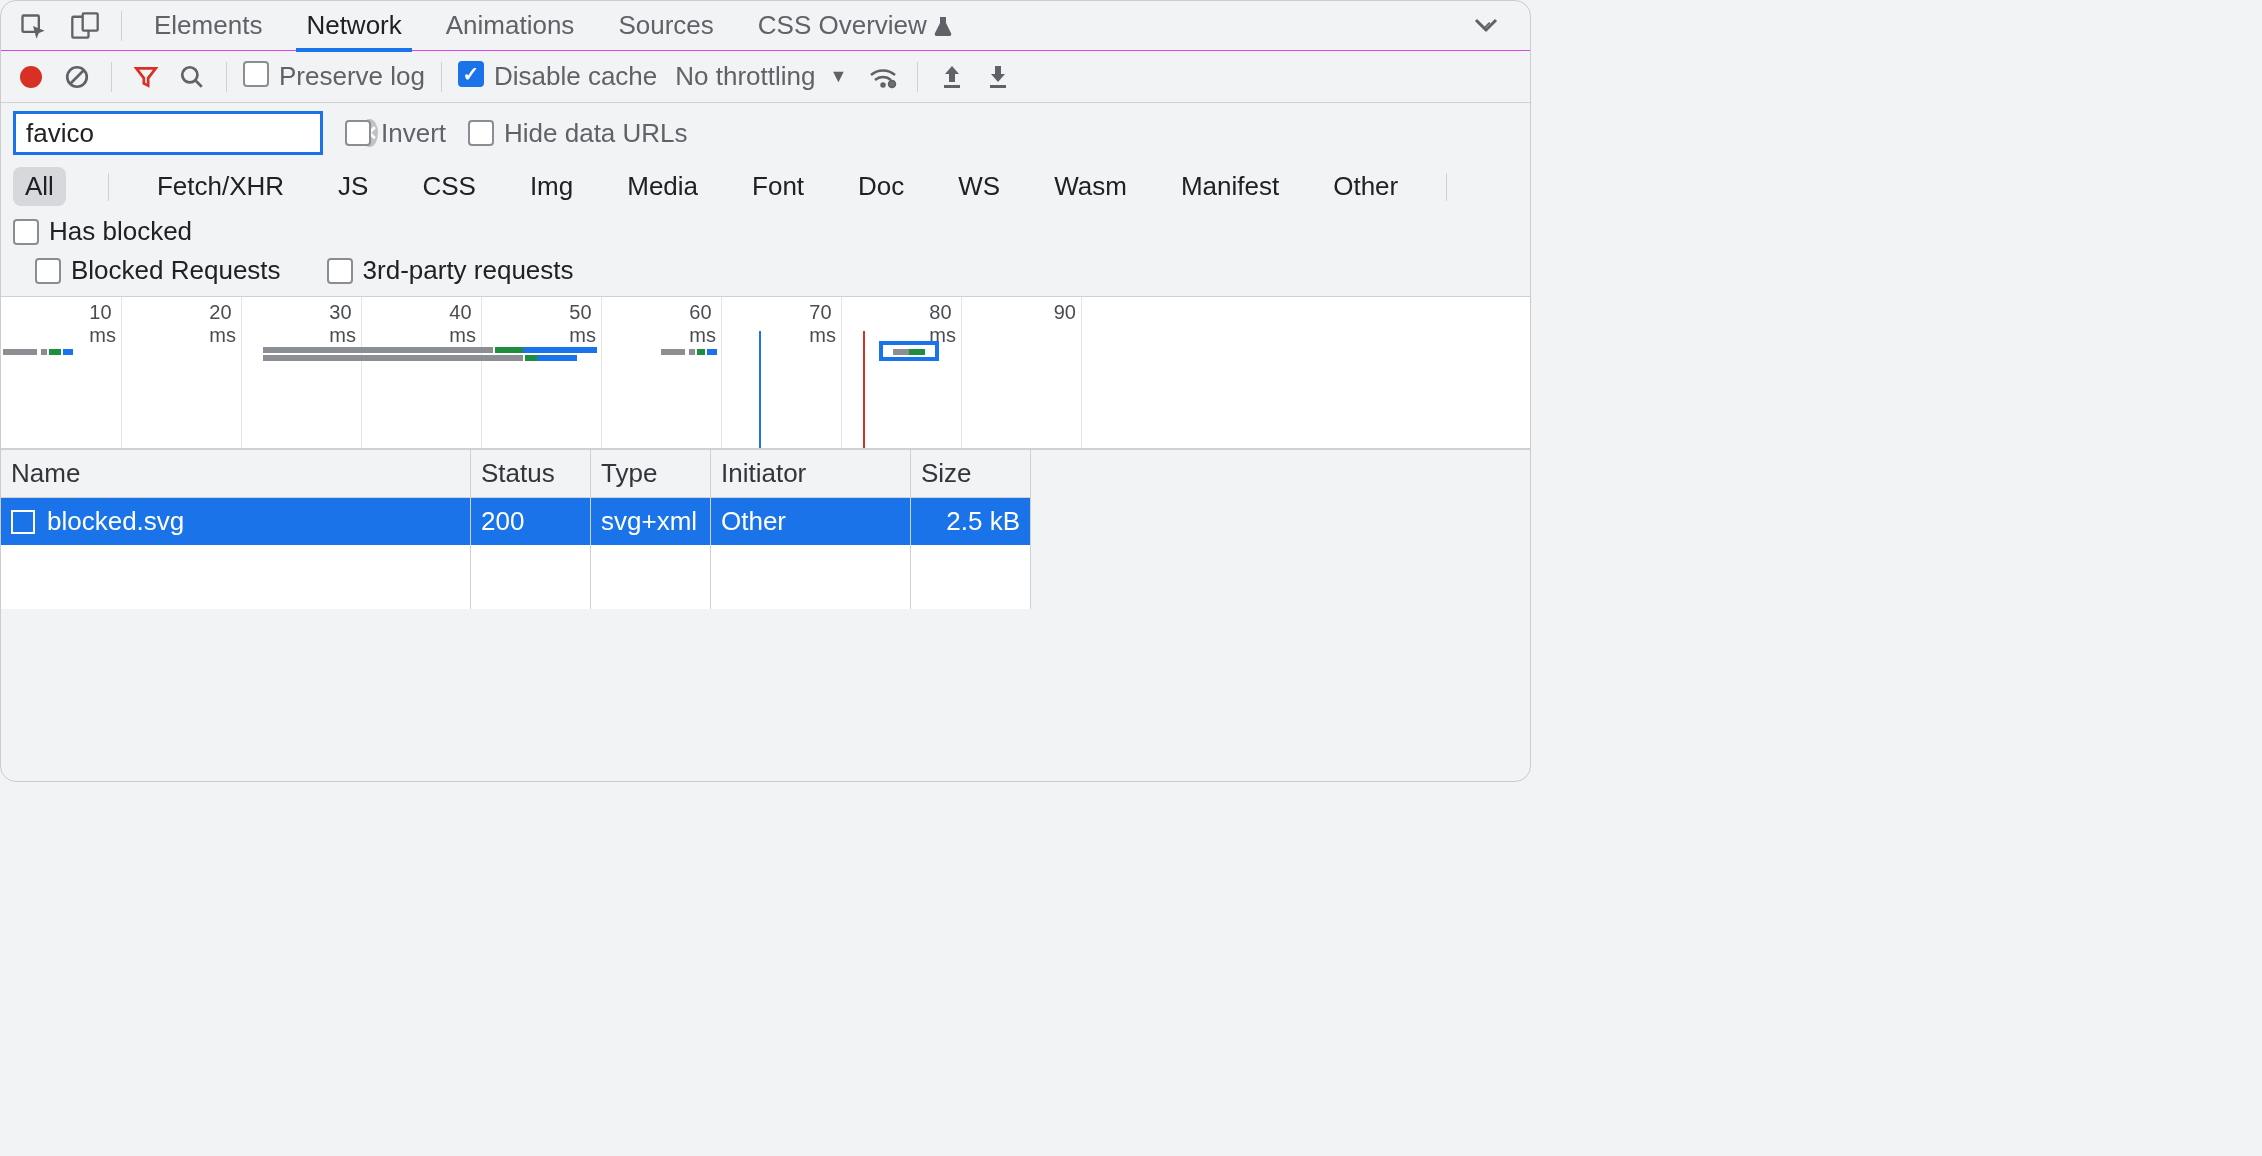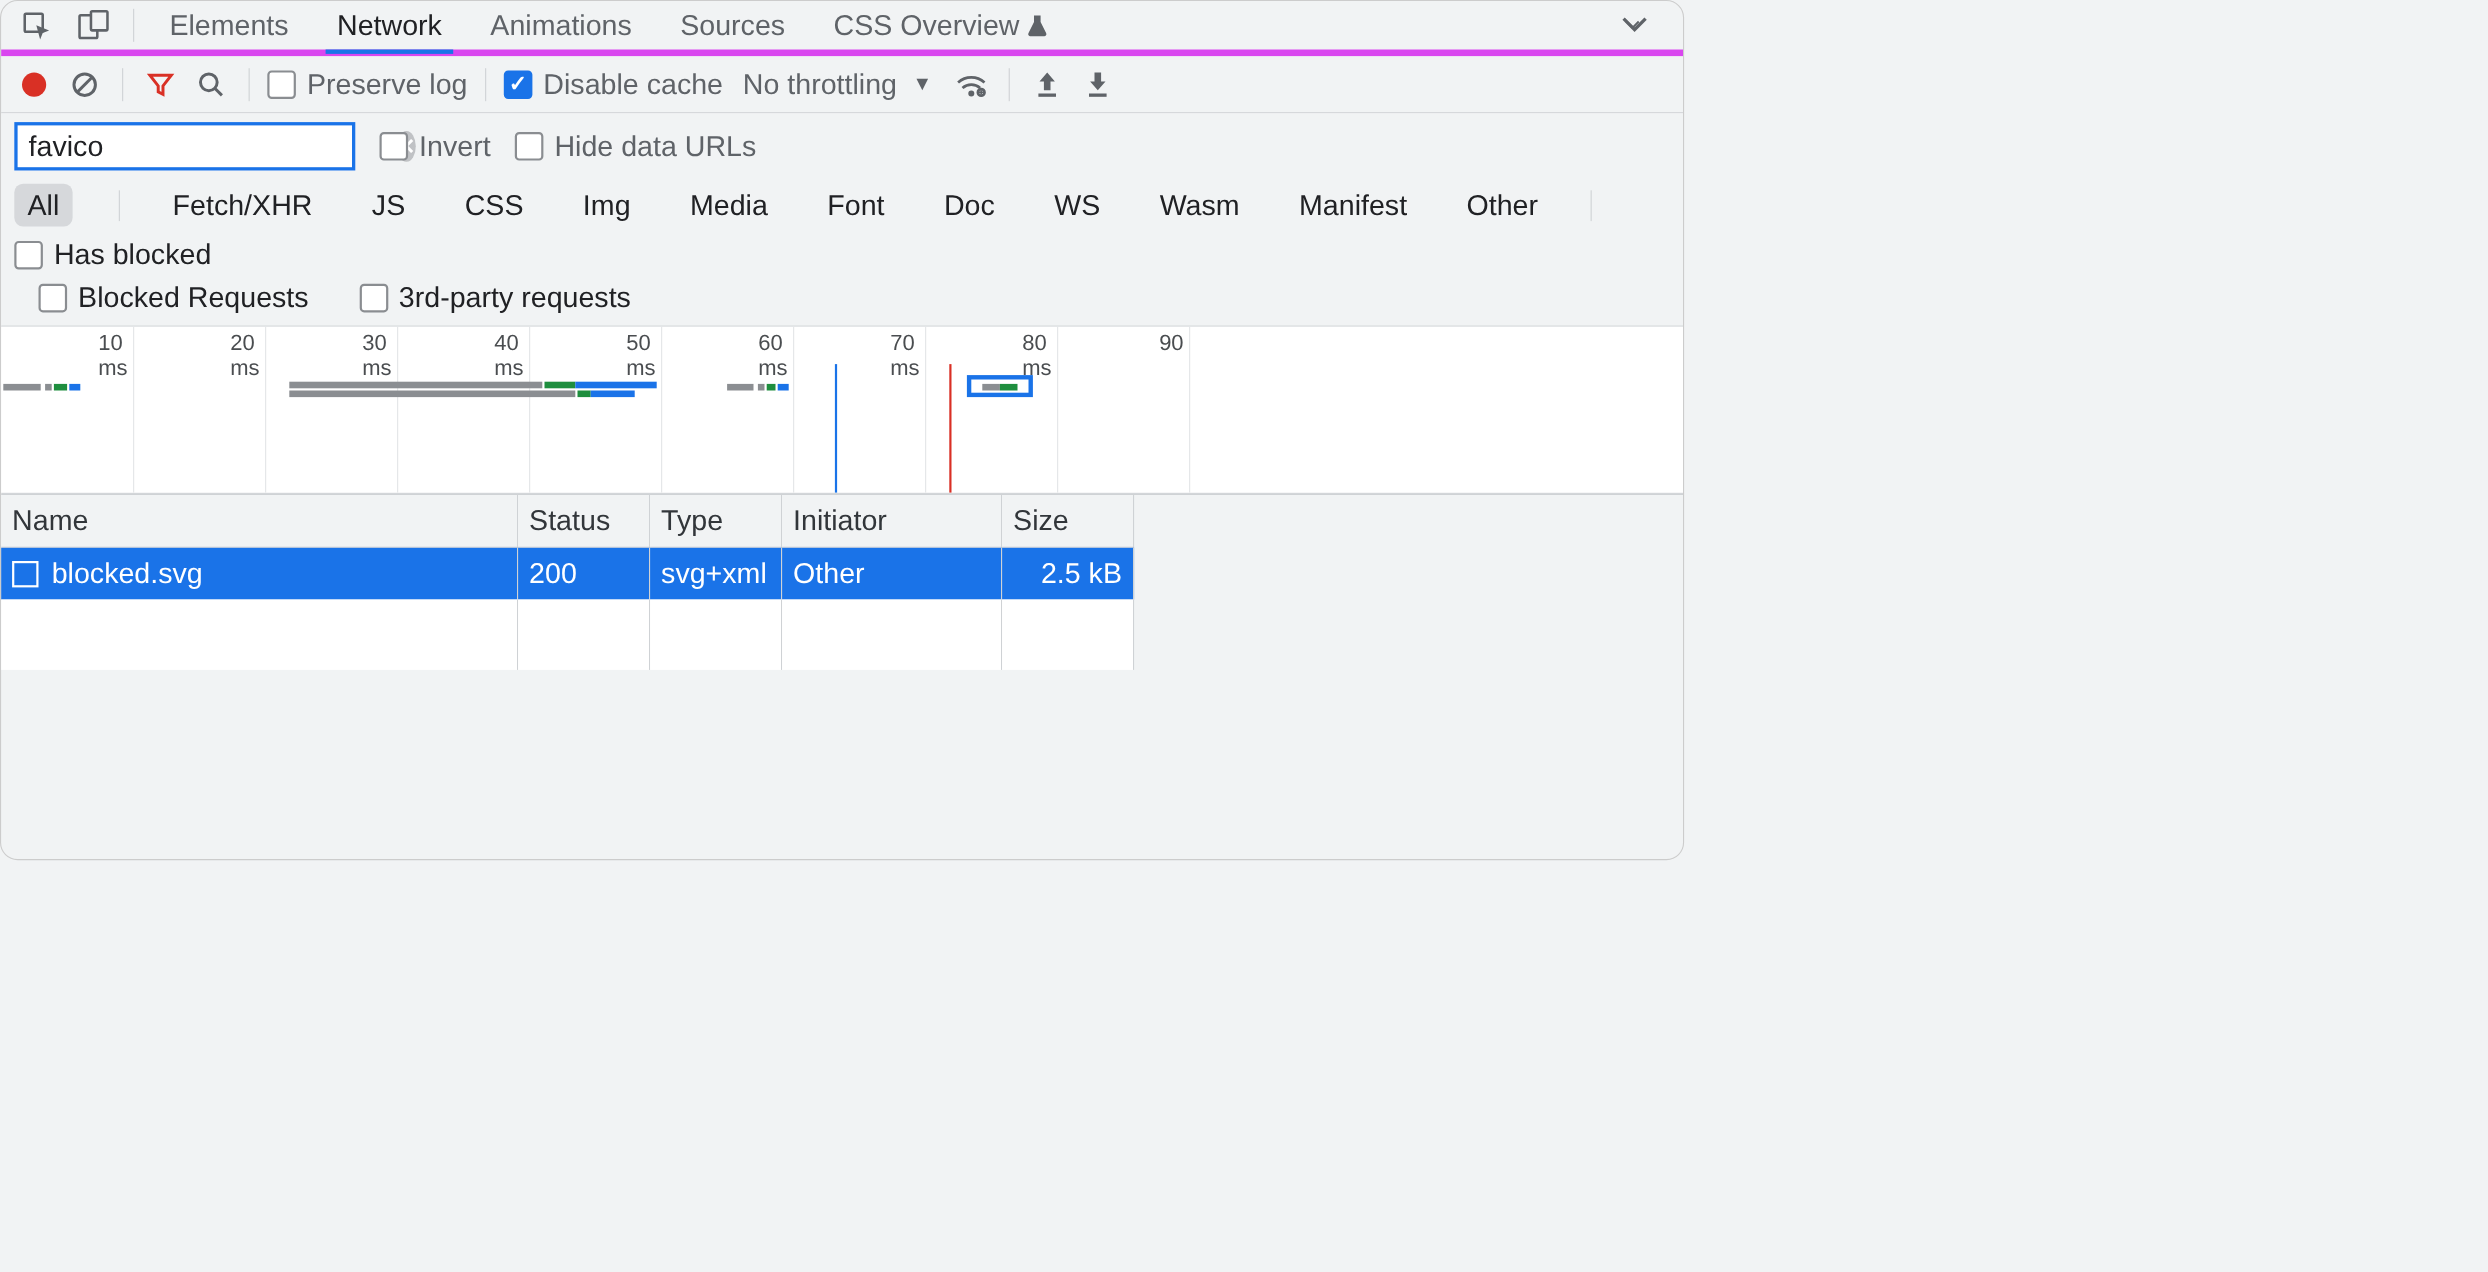--- a/index.html
+++ b/index.html
@@ -13,21 +13,21 @@
     overflow: hidden;
     border: 1px solid #ccc;
     border-radius: 16px;
   }
 
   
   .tabstrip {
     display: flex;
     align-items: center;
     height: 50px;
-    border-bottom: 6px solid #d946ef;
+    border-bottom: 1px solid #d946ef;
     padding: 0 10px;
     gap: 8px;
   }
   .tabstrip .icon-btn {
     width: 44px;
     height: 44px;
     display: flex;
     align-items: center;
     justify-content: center;
     color: #5f6368;
@@ -69,21 +69,21 @@
   }
   .toolbar .divider { width:1px; height:30px; background:#cfd2d5; margin:0 6px; }
   .record-dot { width:22px; height:22px; border-radius:50%; background:#d93025; }
   .cb {
     width:26px; height:26px; border:2px solid #8a8d91; border-radius:4px;
     display:inline-flex; align-items:center; justify-content:center;
     background:#fff;
   }
   .cb.checked { background:#1a73e8; border-color:#1a73e8; color:#fff; }
   .cb.checked::after { content:"✓"; font-size:20px; font-weight:700; }
-  .toolbar label { display:flex; align-items:center; gap:10px; color:#5f6368; cursor:pointer; }
+  .toolbar label { display:flex; gap:10px; color:#5f6368; cursor:pointer; }
   .throttle { display:flex; align-items:center; gap:14px; color:#5f6368; padding:0 8px; }
   .caret-down { font-size:18px; color:#5f6368; }
 
   
   .filterrow {
     display:flex;
     align-items:center;
     padding:8px 12px;
     gap:22px;
     background:#f1f3f4;

